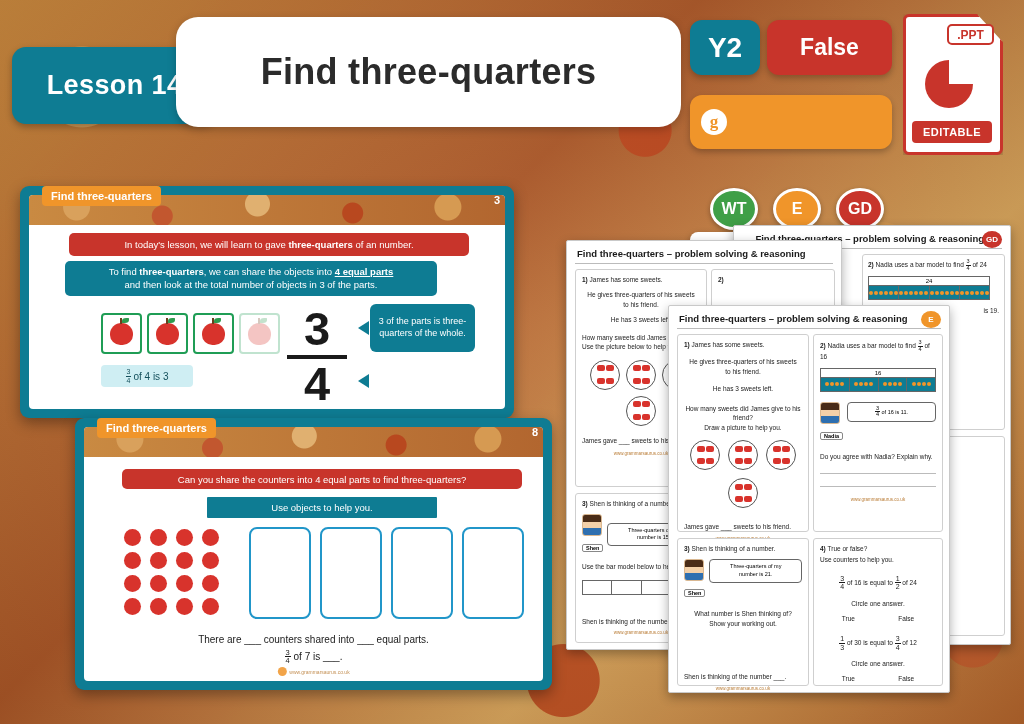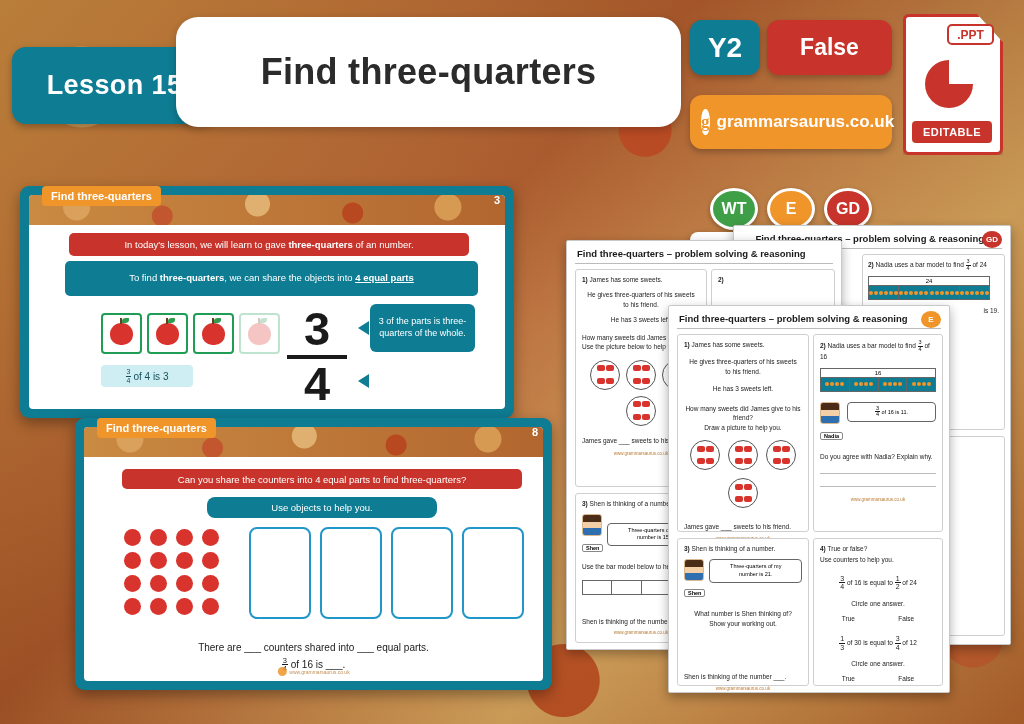--- a/index.html
+++ b/index.html
@@ -146,21 +146,21 @@
   }
   .slide-footer-logo .txt { font-size:5px; color:#b97b34; }
   
   #slide3 { left:20px; top:186px; width:494px; height:232px; }
   .s3-line1 {
     position:absolute; left:40px; top:38px; width:400px; height:23px;
     background:#c8342b; border-radius:5px; color:#fff; font-size:9.5px;
     display:flex; align-items:center; justify-content:center; text-align:center;
   }
   .s3-line2 {
-    position:absolute; left:36px; top:66px; width:413px; height:35px;
+    position:absolute; left:36px; top:66px; width:372px; height:35px;
     background:#0e7c93; border-radius:5px; color:#fff; font-size:9.5px;
     display:flex; flex-direction:column; align-items:center; justify-content:center;
     text-align:center; line-height:1.35;
   }
   .u { text-decoration:underline; }
   .apple-row {
     position:absolute; left:72px; top:118px; display:flex; gap:5px;
   }
   .apple-box {
     width:41px; height:41px; border:2px solid #1f9d55; border-radius:4px;
@@ -209,43 +209,43 @@
   #arw2 { left:329px; top:179px; }
   
   #slide8 { left:75px; top:418px; width:477px; height:272px; }
   .s8-q {
     position:absolute; left:38px; top:42px; width:400px; height:20px;
     background:#c8342b; border-radius:5px; color:#fff; font-size:9.5px;
     display:flex; align-items:center; justify-content:center;
   }
   .s8-sub {
     position:absolute; left:123px; top:70px; width:230px; height:21px;
-    background:#0e7c93; border-radius:8px; color:#fff; font-size:9.5px;
+    background:#0e7c93; border-radius:1px; color:#fff; font-size:9.5px;
     display:flex; align-items:center; justify-content:center;
   }
   .counters {
     position:absolute; left:40px; top:102px;
     display:grid; grid-template-columns:repeat(4, 20px); gap:6px 6px;
   }
   .counter { width:17px; height:17px; border-radius:50%; background:#d8332c; }
   .empty-boxes {
     position:absolute; left:165px; top:100px; display:flex; gap:9px;
   }
   .ebox { width:62px; height:92px; border:2px solid #2196c9; border-radius:8px; background:#fff; }
   .s8-text {
     position:absolute; left:0; right:0; top:205px;
-    text-align:center; font-size:10px; color:#1a1a1a; line-height:1.65;margin-top:8px;
+    text-align:center; font-size:10px; color:#1a1a1a; line-height:1.65;
   }
   .s8-text .fr { display:inline-flex; flex-direction:column; align-items:center;
     font-size:7.5px; line-height:1.05; vertical-align:middle; }
   .s8-text .fr .num { border-bottom:1px solid #1a1a1a; padding:0 1px; }
   
   .diff-badges {
     position:absolute; left:710px; top:186px; width:175px; height:45px;
-    display:flex; gap:9px; align-items:center;
+    display:flex; gap:15px; align-items:center;
   }
   .dbadge {
     width:48px; height:42px; border-radius:50%;
     display:flex; align-items:center; justify-content:center;
     color:#fff; font-weight:bold; font-size:16px;
     box-shadow:0 2px 5px rgba(0,0,0,.3);
     border:3px solid #fff;
   }
   .dbadge.wt { background:#3f9f47; }
   .dbadge.e  { background:#f0952a; }
@@ -322,38 +322,37 @@
     font-size:7px; line-height:1.05; vertical-align:middle; }
   .frbig .num { border-bottom:1px solid #1a1a1a; padding:0 1px; }
 </style>
 </head>
 <body>
 
 <div id="bg"></div>
 <div id="bg-overlay"></div>
 
 <div class="lesson-badge">
-  <span>Lesson 15</span>
+  <span>Lesson 14</span>
 </div>
 
 <div class="title-bar">
   <span>Find three-quarters</span>
 </div>
 
 <div class="y2-badge">
   <span>Y2</span>
 </div>
 
 <div class="subject-badge">
   <span>False</span>
 </div>
 
 <div class="brand-badge">
   <div class="brand-circle">g</div>
-  <div class="brand-text">grammarsaurus.co.uk</div>
 </div>
 
 <div class="ppt-icon">
   <div class="ppt-page"></div>
   <div class="ppt-pie"></div>
   <div class="ppt-label">.PPT</div>
   <div class="ppt-editable">EDITABLE</div>
 </div>
 
 <div class="slide" id="slide3">
@@ -361,20 +360,21 @@
     <div class="slide-topstrip"></div>
 
     <div class="s3-line1">
       <span><span>In today's lesson, we will learn to gave </span><b>three-quarters</b><span> of an number.</span></span>
     </div>
 
     <div class="s3-line2">
       <div>
         <span>To find </span><b>three-quarters</b><span>, we can share the objects into </span><b class="u">4 equal parts</b>
       </div>
+      <div>and then look at the total number of objects in 3 of the parts.</div>
     </div>
 
     <div class="apple-row">
       <div class="apple-box">
           <div class="apple"></div>
         </div>
       <div class="apple-box">
           <div class="apple"></div>
         </div>
       <div class="apple-box">
@@ -440,21 +440,21 @@
         <div class="ebox"></div>
       </div>
 
     <div class="s8-text">
       <div>There are ___ counters shared into ___ equal parts.</div>
       <div>
         <span class="fr">
           <span class="num">3</span>
           <span>4</span>
         </span>
-        <span>of 16 is ___.</span>
+        <span>of 7 is ___.</span>
       </div>
     </div>
 
     <div class="slide-footer-logo">
       <div class="dot"></div>
       <div class="txt">www.grammarsaurus.co.uk</div>
     </div>
   </div>
   <div class="slide-tab">Find three-quarters</div>
   <div class="slide-num">8</div>

